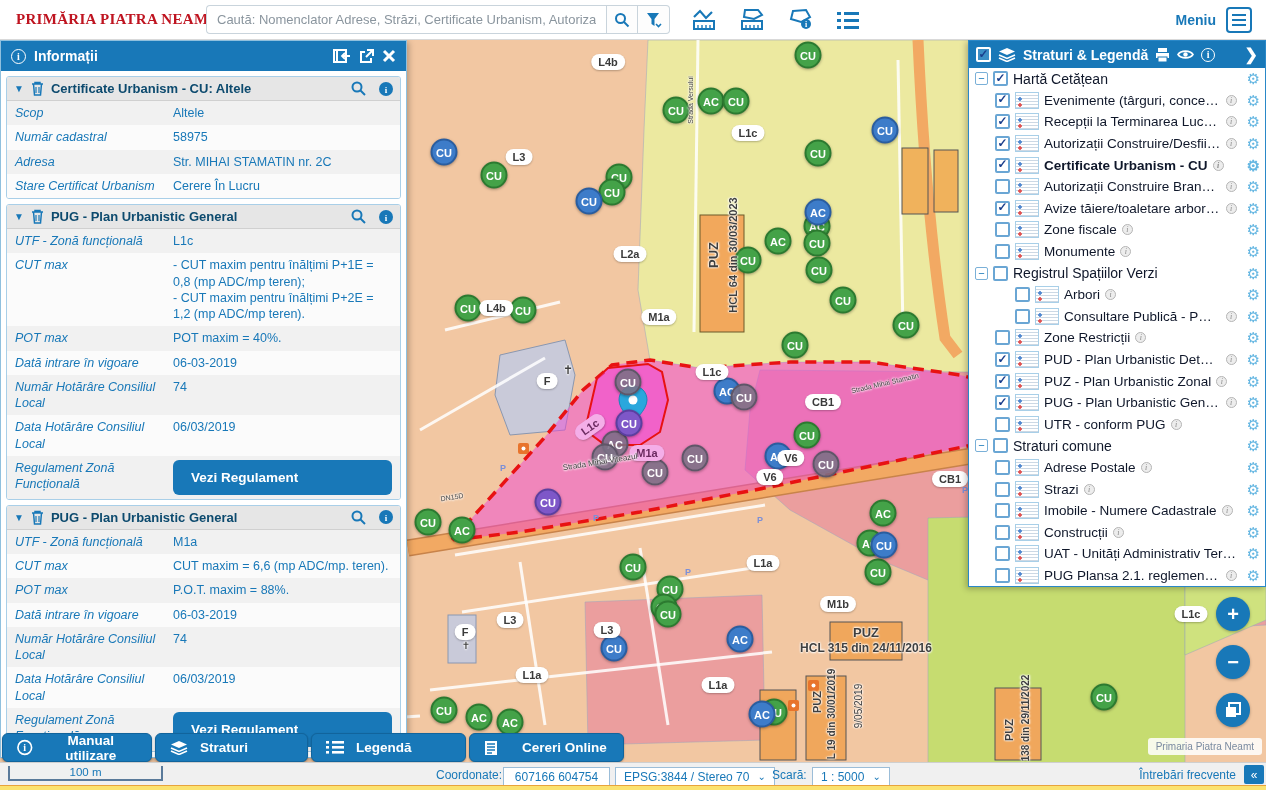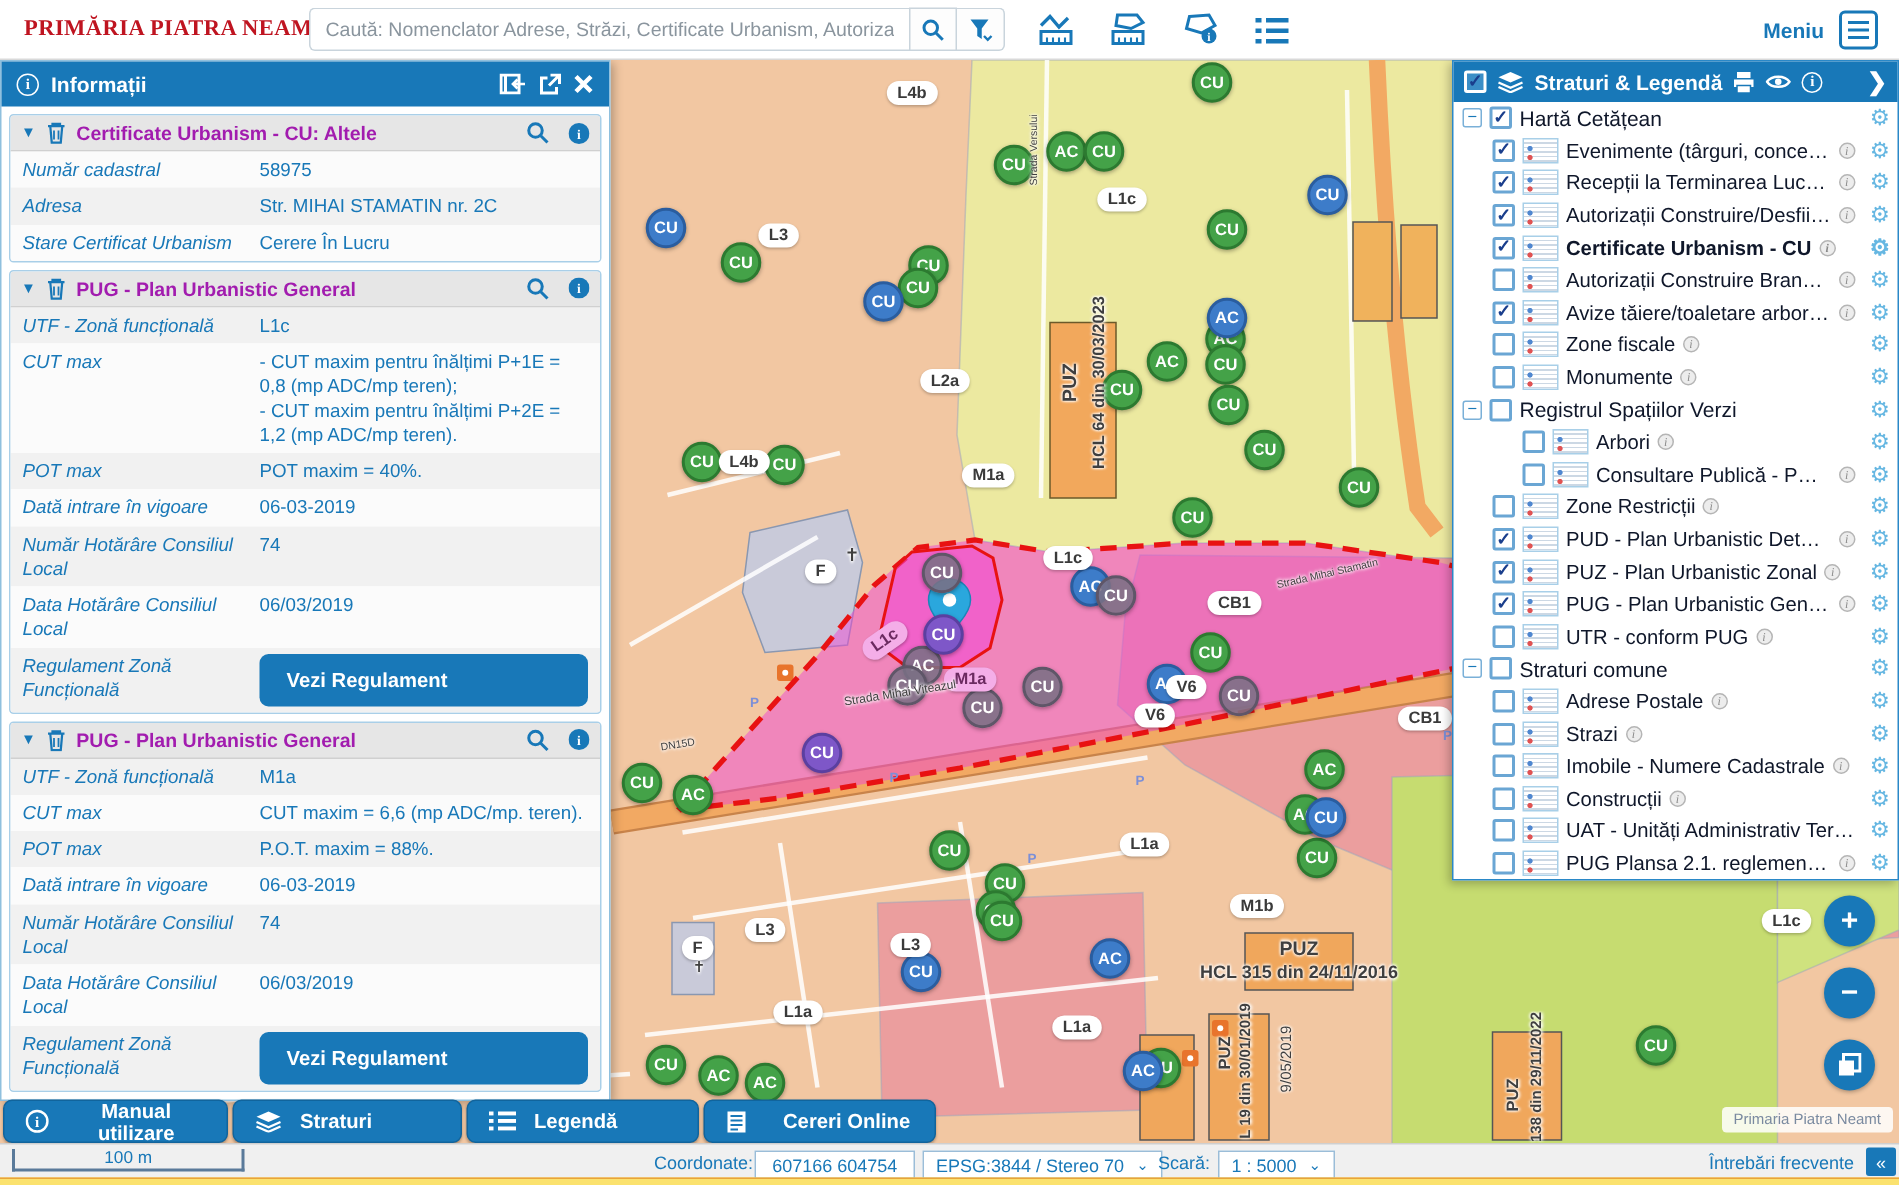--- a/index.html
+++ b/index.html
@@ -35,21 +35,21 @@
   #attribution{position:absolute;right:4px;top:738px;background:rgba(255,255,255,.85);color:#7a8aa0;font-size:10px;padding:3px 8px;border-radius:3px;z-index:2}
   
   #info-panel{position:absolute;left:0;top:40px;width:407px;background:#fff;z-index:10;border:1px solid #8fc0de;box-shadow:2px 2px 6px rgba(0,0,0,.25)}
   #info-header{height:30px;background:#1878b8;display:flex;align-items:center;color:#fff;padding:0 10px;gap:8px}
   #info-header .ptitle{font-size:14px;font-weight:bold;flex:1}
   .hicon{cursor:pointer;display:flex;align-items:center}
   .icirc{width:15px;height:15px;border:1.5px solid #fff;border-radius:50%;display:flex;align-items:center;justify-content:center;font-size:10px;font-weight:bold;font-family:"Liberation Serif",serif}
   .section{margin:5px;border:1px solid #a9cfe8;border-radius:3px;overflow:hidden}
   .sec-header{background:#e6e6e6;border-bottom:1px solid #d0d0d0;display:flex;align-items:center;padding:4px 7px;gap:7px}
   .sec-tri{color:#1878b8;font-size:10px;cursor:pointer}
-  .sec-title{color:#a21caf;font-weight:bold;font-size:13px;flex:1}
+  .sec-title{color:#0c4a6e;font-weight:bold;font-size:13px;flex:1}
   .sicon{cursor:pointer;display:flex}
   .irow{display:flex;padding:4px 8px;font-size:12.5px;line-height:1.3}
   .irow.odd{background:#f1f1f1}
   .irow.even{background:#fbfbfb}
   .ilbl{width:158px;flex:none;color:#1878b8;font-style:italic;padding-right:6px}
   .ival{flex:1;color:#1878b8;white-space:pre-line}
   .panel-btn{display:block;width:100%;background:#1878b8;color:#fff;font-weight:bold;font-size:13.5px;border:none;border-radius:6px;padding:10px 6px;text-align:left;padding-left:18px;cursor:pointer;font-family:"Liberation Sans",sans-serif}
   
   #layers-panel{position:absolute;left:968px;top:40px;width:298px;background:#fff;z-index:10;border:1px solid #2a88c8;box-shadow:-2px 2px 6px rgba(0,0,0,.25)}
   #layers-header{height:27px;background:#1878b8;display:flex;align-items:center;color:#fff;padding:0 7px;gap:7px}
@@ -353,20 +353,24 @@
               <path d="M9.5,9.5 L14,14" stroke="#1878b8" stroke-width="2"></path>
             </svg>
           </span>
           <span class="sicon" style="margin-left: 6px;">
             <svg class="icn" width="14" height="14" viewBox="0 0 14 14">
               <circle cx="7" cy="7" r="7" fill="#1878b8"></circle>
               <text x="7" y="10.5" font-size="9" fill="#fff" text-anchor="middle" font-family="Liberation Serif,serif" font-weight="bold">i</text>
             </svg>
           </span>
         </div>
+        <div class="irow odd">
+          <div class="ilbl">Scop</div>
+          <div class="ival">Altele</div>
+        </div>
         <div class="irow even">
           <div class="ilbl">Număr cadastral</div>
           <div class="ival">58975</div>
         </div>
         <div class="irow odd">
           <div class="ilbl">Adresa</div>
           <div class="ival">Str. MIHAI STAMATIN nr. 2C</div>
         </div>
         <div class="irow even">
           <div class="ilbl">Stare Certificat Urbanism</div>

